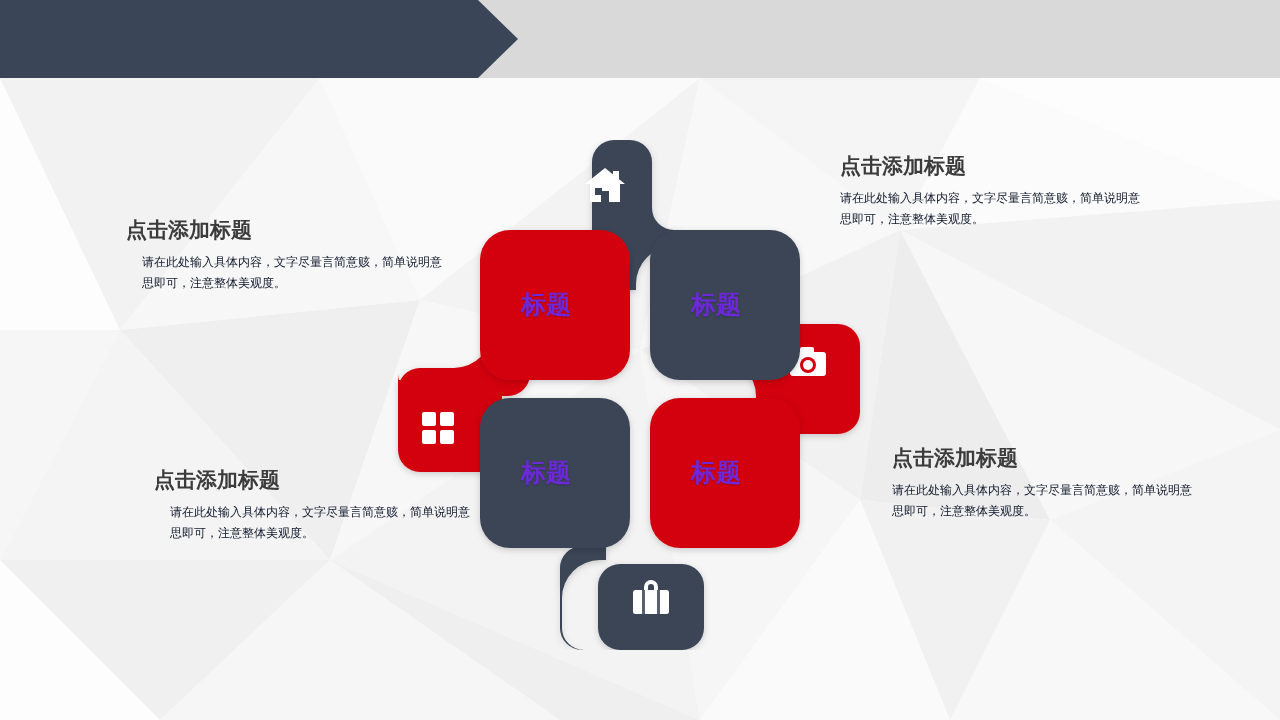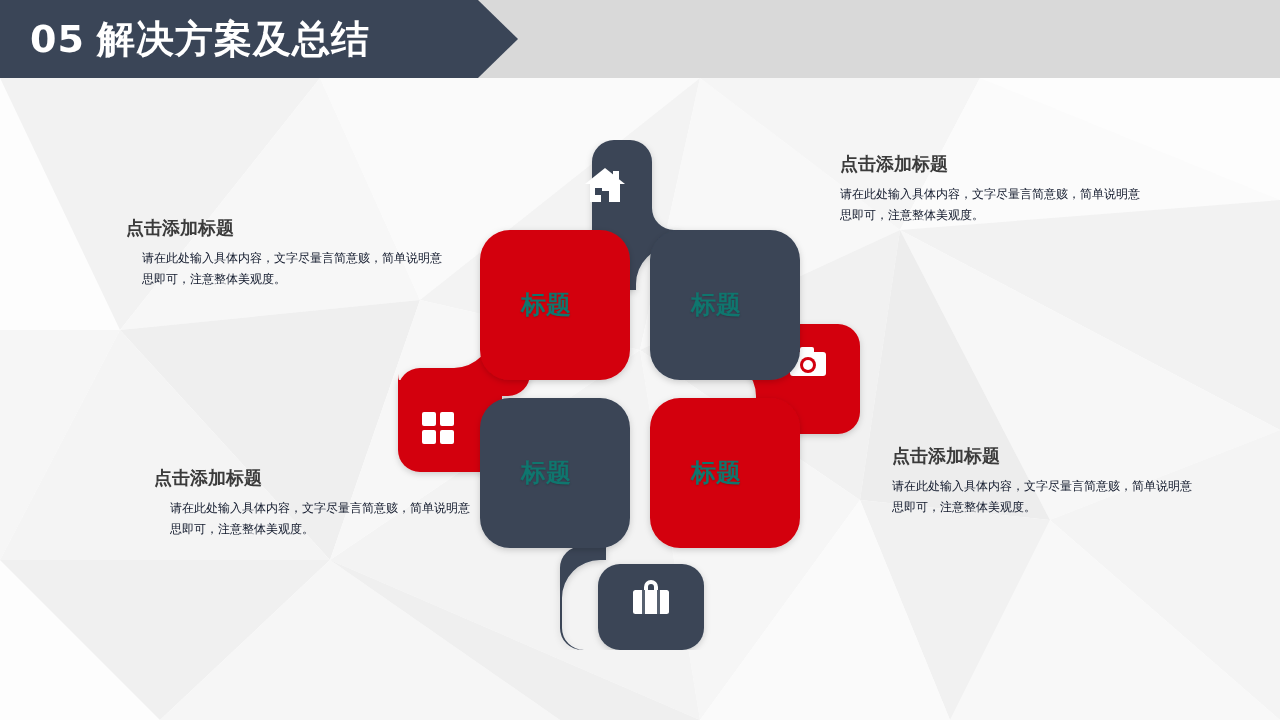--- a/index.html
+++ b/index.html
@@ -35,35 +35,35 @@
     font-family:"DejaVu Sans","Liberation Sans",sans-serif;
   }
   #solution-label .cn { color:#2f2f2f; font-weight:bold; }
   #solution-label .en { color:#b3202a; letter-spacing:0.5px; }
 
   
   #diagram { position:absolute; left:390px; top:140px; width:500px; height:510px; }
   #diagram svg { position:absolute; left:0; top:0; }
 
   .tile-label {
-    position:absolute; color:#0f766e; font-weight:bold; font-size:25px;
+    position:absolute; color:#6d28d9; font-weight:bold; font-size:25px;
     width:132px; text-align:center; line-height:150px;
     font-family:"DejaVu Sans","Liberation Sans",sans-serif;
     text-shadow:0 1px 2px rgba(0,0,0,0.18);
     pointer-events:none;
   }
   #tile-tl-label { left:90px;  top:90px; }
   #tile-tr-label { left:260px; top:90px; }
   #tile-bl-label { left:90px;  top:258px; }
   #tile-br-label { left:260px; top:258px; }
 
   
   .textblock { position:absolute; width:320px; }
   .tb-title {
-    font-size:18px; font-weight:bold; color:#3b3b3b; margin-bottom:8px;
+    font-size:21px; font-weight:bold; color:#3b3b3b; margin-bottom:8px;
     font-family:"DejaVu Sans","Liberation Sans",sans-serif;
   }
   .tb-body {
     font-size:12px; color:#0f172a; line-height:1.72;
     font-family:"DejaVu Sans","Liberation Sans",sans-serif;
   }
   #tb-0 { left:118px; top:216px; width:320px; }
   #tb-0 .tb-title { margin-left:8px; }
   #tb-0 .tb-body  { margin-left:24px; width:300px; }
 
@@ -110,23 +110,20 @@
       <polygon points="330,560 700,720 560,720" fill="#efefef"></polygon>
       <polygon points="420,300 640,350 330,560" fill="#f7f7f7"></polygon>
     </g>
   </svg>
 
   <div id="top-band"></div>
 
   <svg id="header-arrow" viewBox="0 0 540 78" preserveAspectRatio="none">
     <polygon points="0,0 478,0 518,39 478,78 0,78" fill="#3a4557"></polygon>
   </svg>
-  <div id="header-title">
-    <span class="num">05</span><span>解决方案及总结</span>
-  </div>
 
 
   <div id="diagram">
     <svg width="500" height="510" viewBox="0 0 500 510">
       <defs>
         <filter id="sh" x="-30%" y="-30%" width="160%" height="160%">
           <feDropShadow dx="0" dy="2" stdDeviation="3" flood-color="#000" flood-opacity="0.18"></feDropShadow>
         </filter>
       </defs>
 

